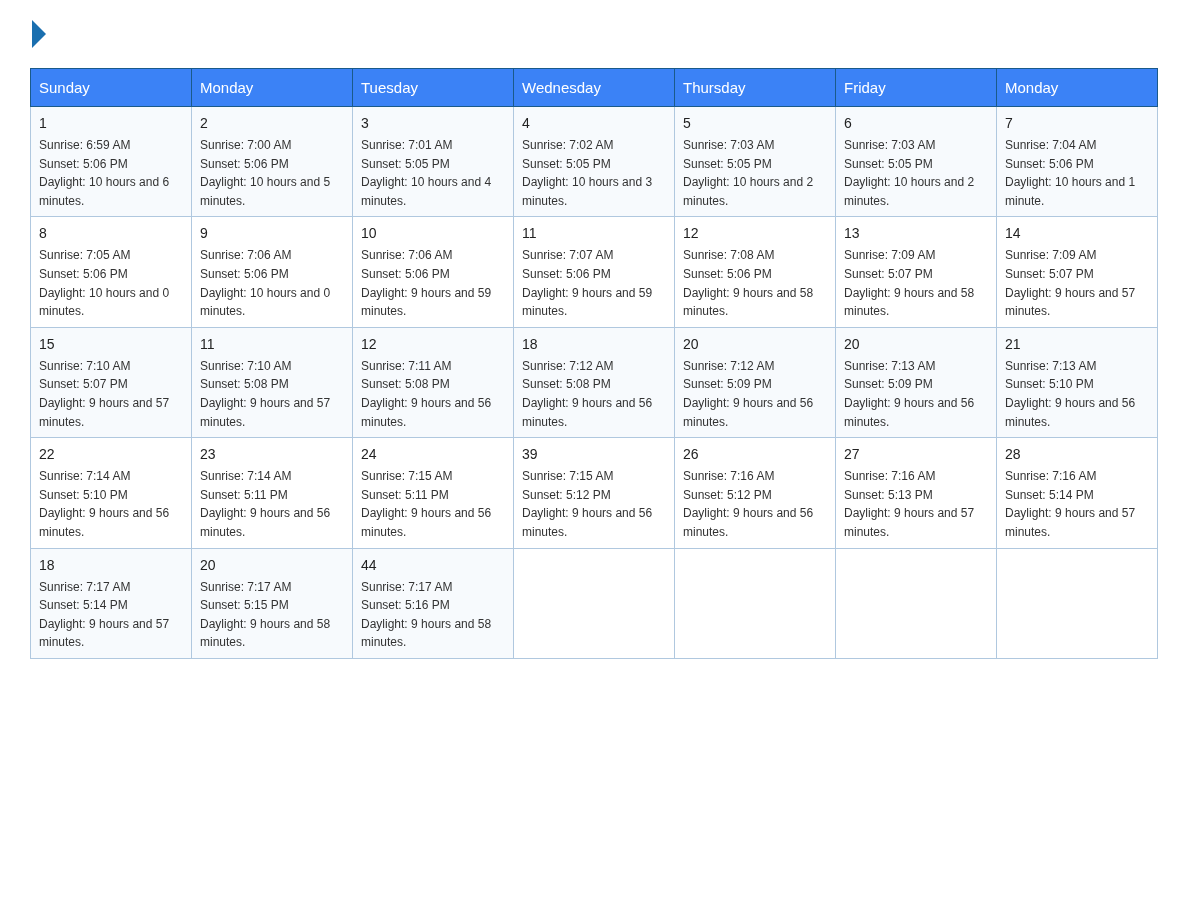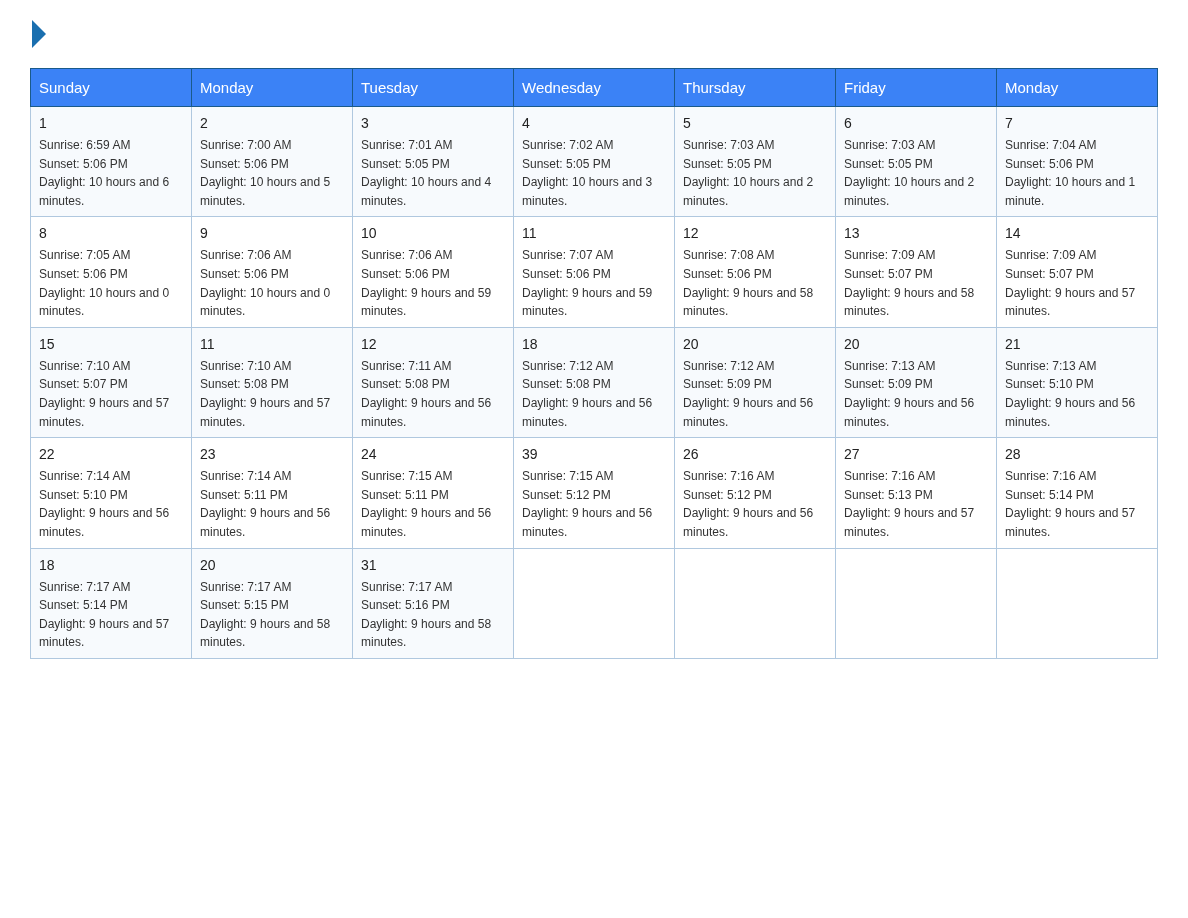--- a/index.html
+++ b/index.html
@@ -366,21 +366,21 @@
       </td>
         <td>
         <span class="day-number">20</span>
         <div class="day-info">
           Sunrise: 7:17 AM<br>
           Sunset: 5:15 PM<br>
           Daylight: 9 hours and 58 minutes.
         </div>
       </td>
         <td>
-        <span class="day-number">31</span>
+        <span class="day-number">44</span>
         <div class="day-info">
           Sunrise: 7:17 AM<br>
           Sunset: 5:16 PM<br>
           Daylight: 9 hours and 58 minutes.
         </div>
       </td>
         <td class="empty"></td>
         <td class="empty"></td>
         <td class="empty"></td>
         <td class="empty"></td>

